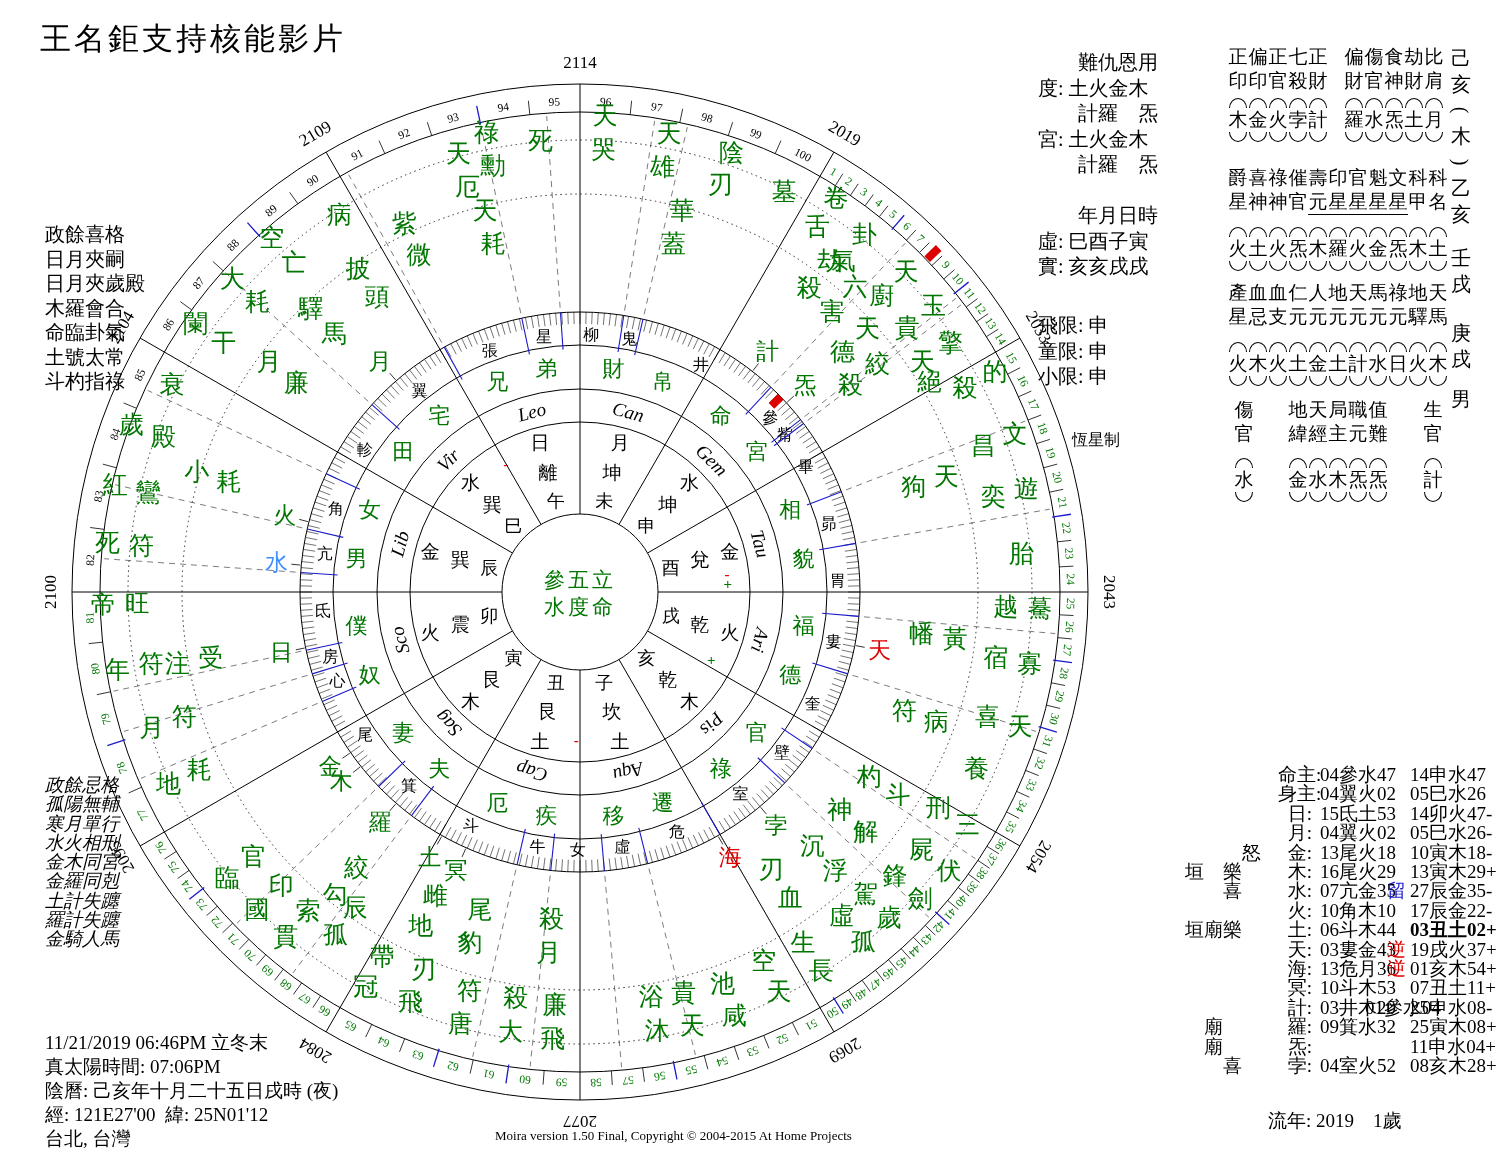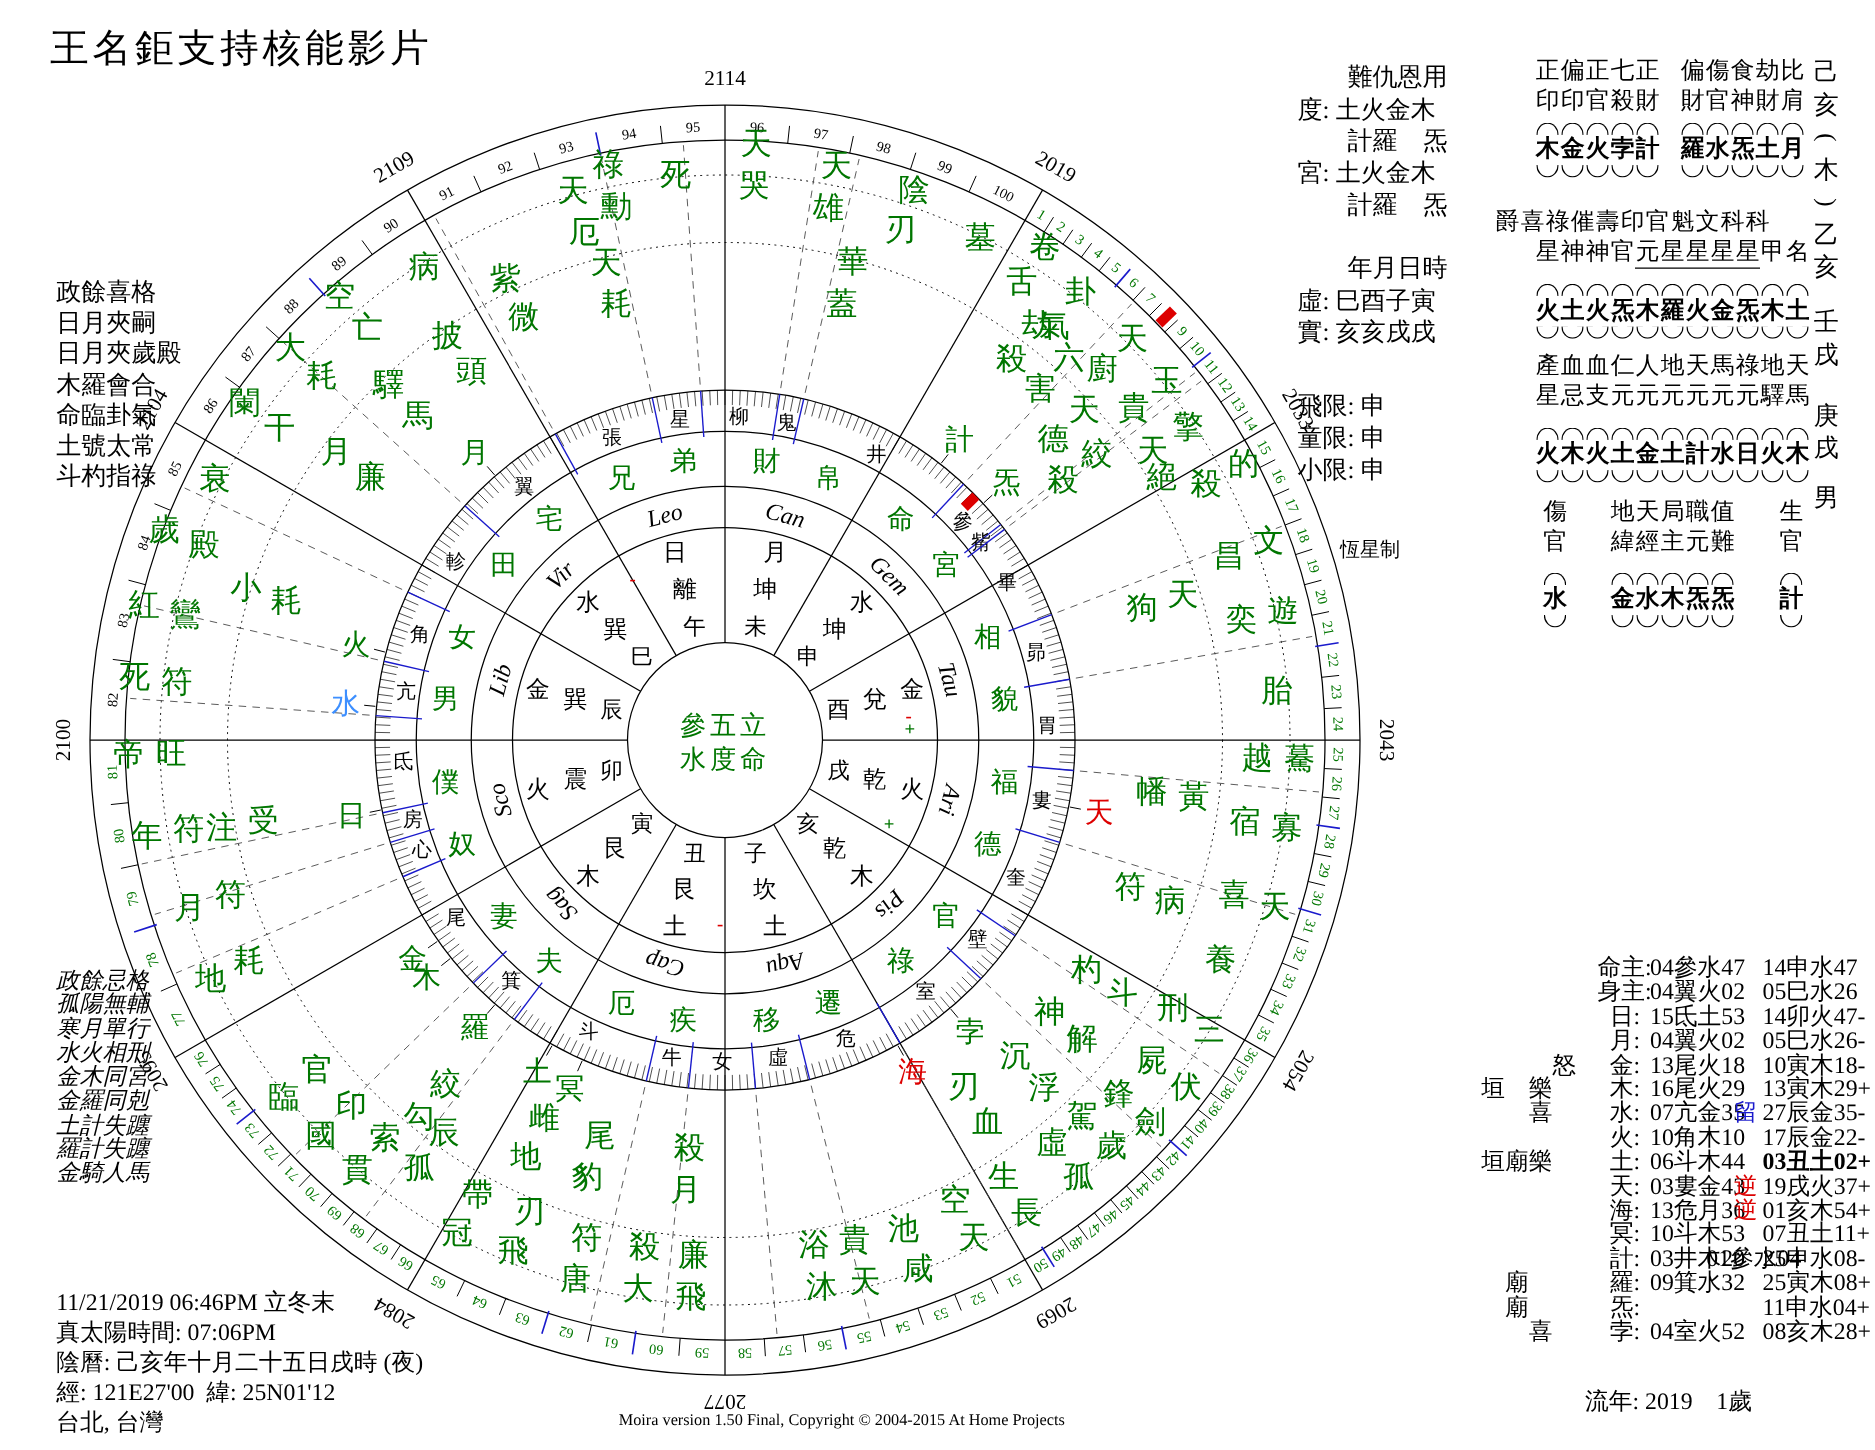--- a/index.html
+++ b/index.html
@@ -11,21 +11,21 @@
   .tblock{font-size:20px;line-height:24.5px;}
   .tblock.small{font-size:18.5px;line-height:19.3px;}
   .binfo{font-size:19px;line-height:24px;}
   .footer{left:495px;top:1128px;font-size:13px;font-family:"Liberation Serif",serif;}
   .mini{left:1038px;top:50px;font-size:20px;line-height:25.5px;}
   .limits{left:1038px;top:313px;font-size:20px;line-height:25.5px;}
   .heng{left:1072px;top:430px;font-size:16px;}
   .cellrow{position:absolute;height:24px;}
   .cellrow span{display:inline-block;width:20px;height:24px;line-height:24px;text-align:center;font-size:19px;}
   .cellrow span.u{border-bottom:1px solid #000;}
-  .prow{position:absolute;height:24px;font-weight:bold;}
+  .prow{position:absolute;height:24px;}
   .prow .pc{position:relative;display:inline-block;width:20px;height:24px;line-height:24px;text-align:center;font-size:19px;}
   .prow .pc::before{content:"";position:absolute;left:1px;right:1px;top:-10px;height:9px;
      border:1px solid #000;border-bottom:none;border-radius:100% 100% 0 0 / 200% 200% 0 0;}
   .prow .pc::after{content:"";position:absolute;left:1px;right:1px;bottom:-10px;height:9px;
      border:1px solid #000;border-top:none;border-radius:0 0 100% 100% / 0 0 200% 200%;}
   .pillar{left:1449px;top:0;width:24px;}
   .pillar div{position:absolute;width:24px;text-align:center;font-size:20px;height:26px;line-height:26px;}
   .pillar div.vp{transform:rotate(90deg);}
   .ptbl-row span{position:absolute;font-size:19px;height:19.4px;line-height:19.4px;}
   .suncalc{left:1042px;top:1020px;font-size:19px;line-height:19.4px;}
@@ -924,21 +924,21 @@
 小限: 申</div>
   <div class="abs heng">恆星制</div>
 
   <div id="shensha">
       <div class="cellrow" style="left: 1228px; top: 45px;"><span>正</span><span>偏</span><span>正</span><span>七</span><span>正</span></div>
       <div class="cellrow" style="left: 1228px; top: 69px;"><span>印</span><span>印</span><span>官</span><span>殺</span><span>財</span></div>
       <div class="prow" style="left: 1228px; top: 108px;"><span class="pc">木</span><span class="pc">金</span><span class="pc">火</span><span class="pc">孛</span><span class="pc">計</span></div>
       <div class="cellrow" style="left: 1344px; top: 45px;"><span>偏</span><span>傷</span><span>食</span><span>劫</span><span>比</span></div>
       <div class="cellrow" style="left: 1344px; top: 69px;"><span>財</span><span>官</span><span>神</span><span>財</span><span>肩</span></div>
       <div class="prow" style="left: 1344px; top: 108px;"><span class="pc">羅</span><span class="pc">水</span><span class="pc">炁</span><span class="pc">土</span><span class="pc">月</span></div>
-      <div class="cellrow" style="left: 1196px; top: 166px;"><span>爵</span><span>喜</span><span>祿</span><span>催</span><span>壽</span><span>印</span><span>官</span><span>魁</span><span>文</span><span>科</span><span>科</span></div>
+      <div class="cellrow" style="left: 1228px; top: 166px;"><span>爵</span><span>喜</span><span>祿</span><span>催</span><span>壽</span><span>印</span><span>官</span><span>魁</span><span>文</span><span>科</span><span>科</span></div>
       <div class="cellrow" style="left: 1228px; top: 190px;"><span>星</span><span>神</span><span>神</span><span>官</span><span class="u">元</span><span class="u">星</span><span class="u">星</span><span class="u">星</span><span class="u">星</span><span>甲</span><span>名</span></div>
       <div class="prow" style="left: 1228px; top: 237px;"><span class="pc">火</span><span class="pc">土</span><span class="pc">火</span><span class="pc">炁</span><span class="pc">木</span><span class="pc">羅</span><span class="pc">火</span><span class="pc">金</span><span class="pc">炁</span><span class="pc">木</span><span class="pc">土</span></div>
       <div class="cellrow" style="left: 1228px; top: 281px;"><span>產</span><span>血</span><span>血</span><span>仁</span><span>人</span><span>地</span><span>天</span><span>馬</span><span>祿</span><span>地</span><span>天</span></div>
       <div class="cellrow" style="left: 1228px; top: 305px;"><span>星</span><span>忌</span><span>支</span><span>元</span><span>元</span><span>元</span><span>元</span><span>元</span><span>元</span><span>驛</span><span>馬</span></div>
       <div class="prow" style="left: 1228px; top: 352px;"><span class="pc">火</span><span class="pc">木</span><span class="pc">火</span><span class="pc">土</span><span class="pc">金</span><span class="pc">土</span><span class="pc">計</span><span class="pc">水</span><span class="pc">日</span><span class="pc">火</span><span class="pc">木</span></div>
       <div class="cellrow" style="left: 1234px; top: 398px;"><span>傷</span></div>
       <div class="cellrow" style="left: 1234px; top: 422px;"><span>官</span></div>
       <div class="prow" style="left: 1234px; top: 468px;"><span class="pc">水</span></div>
       <div class="cellrow" style="left: 1288px; top: 398px;"><span>地</span><span>天</span><span>局</span><span>職</span><span>值</span></div>
       <div class="cellrow" style="left: 1288px; top: 422px;"><span>緯</span><span>經</span><span>主</span><span>元</span><span>難</span></div>

